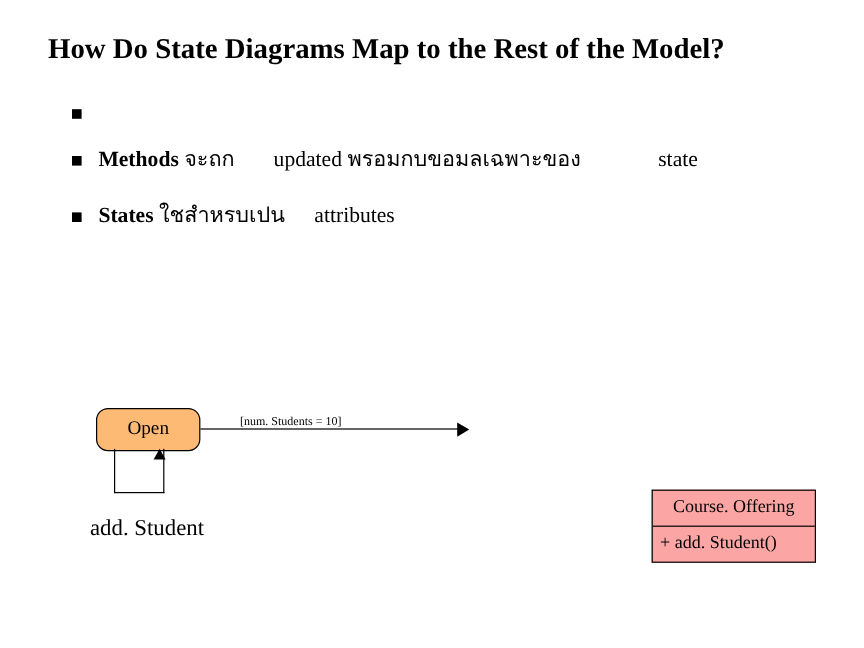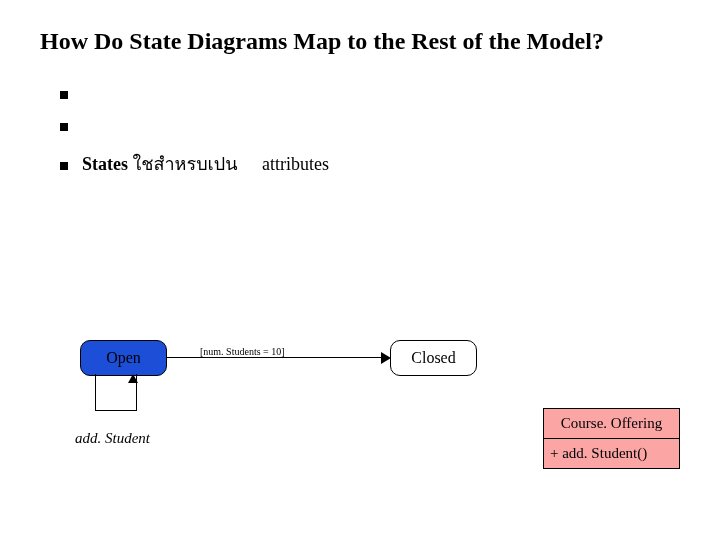--- a/index.html
+++ b/index.html
@@ -66,21 +66,21 @@
     left: 80px;
     top: 10px;
     width: 85px;
     height: 34px;
     border: 1.5px solid #000;
     border-radius: 10px;
     display: flex;
     align-items: center;
     justify-content: center;
     font-size: 16px;
-    background: #1d4ed8;
+    background: #fdba74;
   }
   .transition-label {
     position: absolute;
     left: 200px;
     top: 16px;
     font-size: 10px;
   }
   .state-closed {
     position: absolute;
     left: 390px;
@@ -129,22 +129,21 @@
     width: 0;
     height: 0;
     border-bottom: 9px solid #000;
     border-left: 5px solid transparent;
     border-right: 5px solid transparent;
   }
   .add-student-label {
     position: absolute;
     left: 75px;
     top: 100px;
-    font-size: 15px;
-    font-style: italic;
+    font-size: 19px;
   }
   .class-box {
     position: absolute;
     right: 40px;
     top: 78px;
     width: 135px;
     border: 1.5px solid #000;
     font-size: 15px;
     background: #fca5a5;
   }
@@ -167,40 +166,46 @@
 <div class="title">How Do State Diagrams Map to the Rest of the Model?</div>
 
 <div class="bullets">
 
   <div class="bullet-row">
     <div class="bullet-square"></div>
   </div>
 
   <div class="bullet-row">
     <div class="bullet-square"></div>
+    <div>
+      <span class="bold">Methods</span>
+      <span>จะถก</span>
+      <span class="gap-word">updated</span>
+      <span>พรอมกบขอมลเฉพาะของ</span>
+      <span class="gap-word2">state</span>
+    </div>
   </div>
 
   <div class="bullet-row">
     <div class="bullet-square"></div>
     <div>
       <span class="bold">States</span>
       <span>ใชสำหรบเปน</span>
       <span class="gap-word3">attributes</span>
     </div>
   </div>
 
 
 </div>
 
 <div class="diagram">
   <div class="state-open">Open</div>
   <div class="arrow-line"></div>
   <div class="arrow-head"></div>
   <div class="transition-label">[num. Students = 10]</div>
-  <div class="state-closed">Closed</div>
 
   <div class="self-loop"></div>
   <div class="self-loop-arrow"></div>
   <div class="add-student-label">add. Student</div>
 
   <div class="class-box">
     <div class="class-name">Course. Offering</div>
     <div class="class-op">+ add. Student()</div>
   </div>
 </div>

